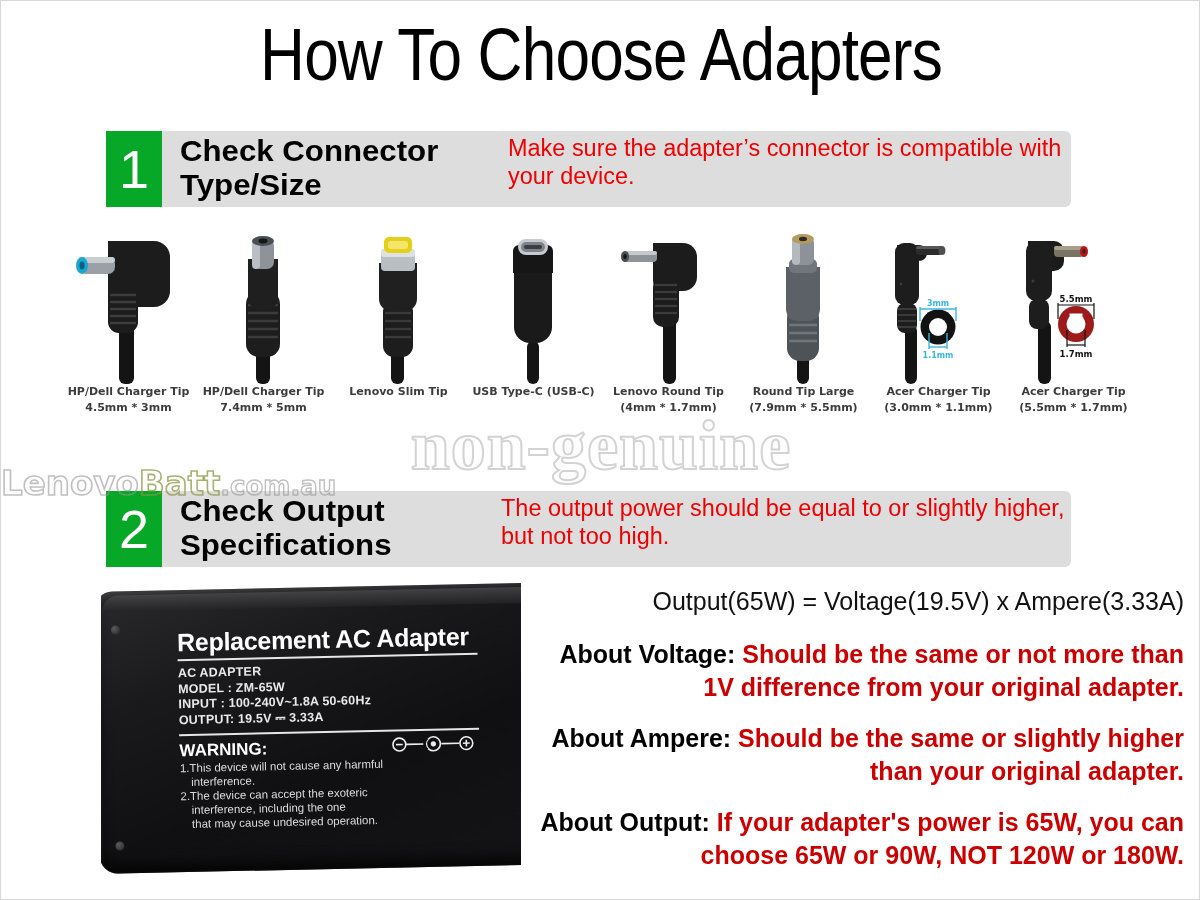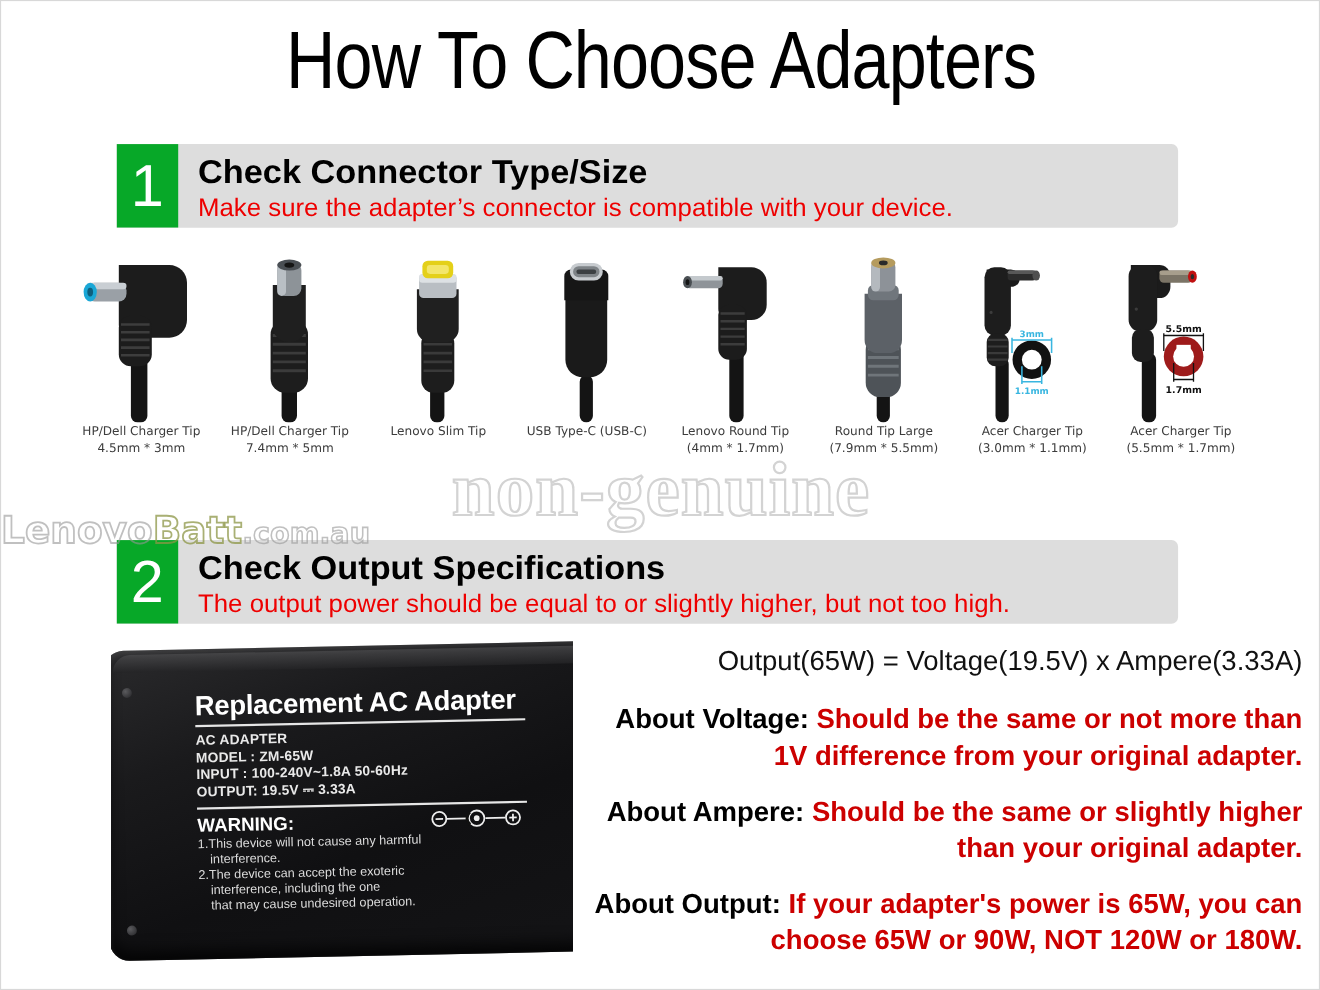--- a/index.html
+++ b/index.html
@@ -37,21 +37,21 @@
   .step-bar.two{left:105px;top:490px;width:965px;height:76px;}
   .step-badge{
     width:56px;flex:0 0 56px;
     background:#07a828;
     color:#ffffff;
     font-family:"Liberation Sans Narrow","Liberation Sans",sans-serif;
     font-size:54px;font-weight:400;
     display:flex;align-items:center;justify-content:center;
     line-height:1;
   }
-  .step-text{padding:3px 0 0 18px;display:flex;flex-direction:column;justify-content:center;}
+  .step-text{padding:3px 0 0 18px;display:flex;flex-direction:row;}
   .step-title{
     font-family:"Liberation Sans Narrow","Liberation Sans",sans-serif;
     font-size:30px;font-weight:bold;color:#000;line-height:34px;
     letter-spacing:0px;
     transform:scaleX(1.04);transform-origin:left center;
   }
   .step-sub{
     font-family:"Liberation Sans Narrow","Liberation Sans",sans-serif;
     font-size:23px;color:#ee0000;line-height:28px;
     transform:scaleX(1.02);transform-origin:left center;
@@ -63,21 +63,21 @@
   }
   .conn{
     position:absolute;top:0;width:135px;height:200px;
     text-align:center;
   }
   .conn-art{
     height:155px;position:relative;
   }
   .conn-label{
     font-family:"DejaVu Sans",sans-serif;
-    font-size:11px;font-weight:normal;color:#3c3c3c;
+    font-size:11px;font-weight:bold;color:#3c3c3c;
     line-height:16px;
     position:relative;z-index:6;
   }
 
   
   .wm-main{
     position:absolute;left:0;top:405px;width:1200px;text-align:center;
     font-family:Liberation Serif, serif;
     font-size:70px;font-weight:bold;
     letter-spacing:1px;

